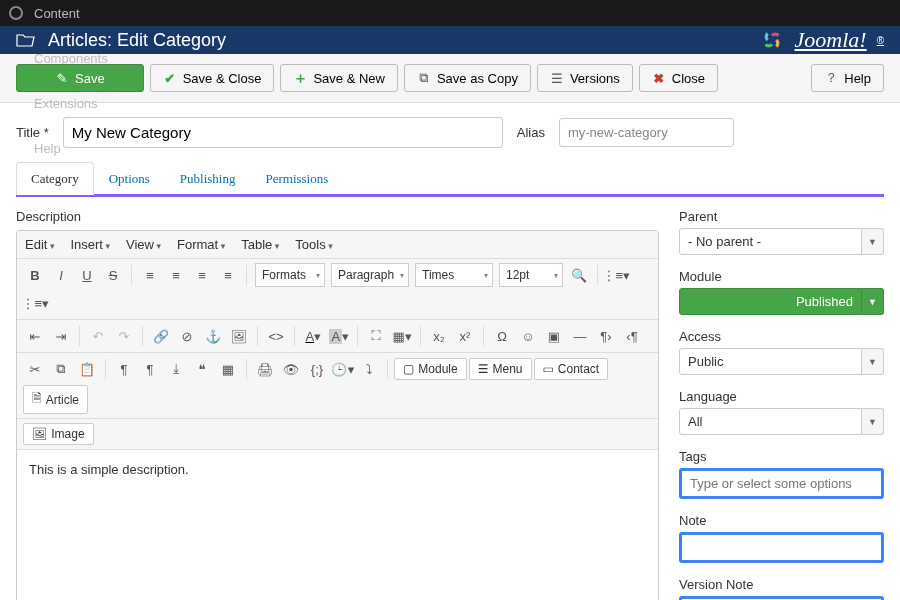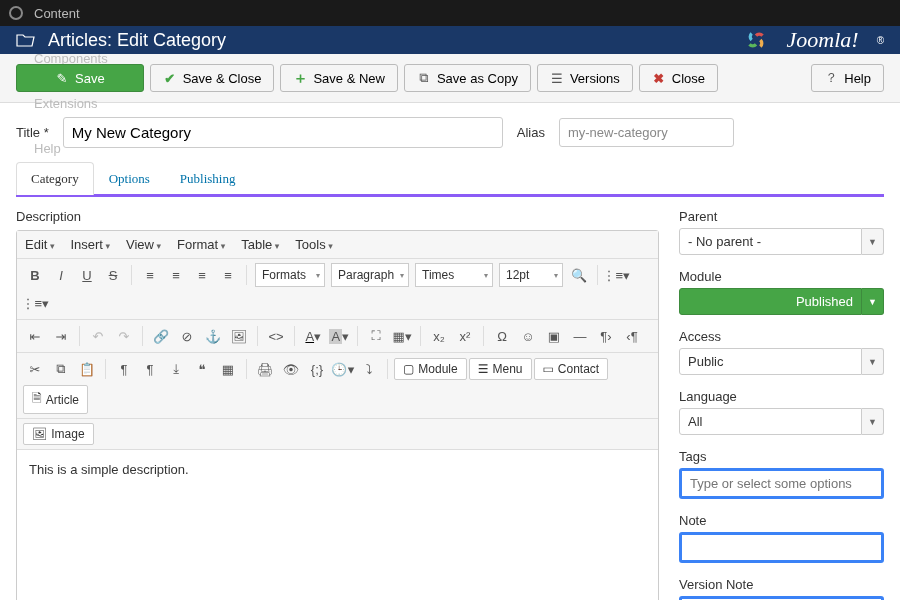--- a/index.html
+++ b/index.html
@@ -6,21 +6,21 @@
 body { font-family: Arial, Helvetica, sans-serif; font-size: 13px; color: #333; background: #fff; width: 900px; }
 .topbar { background: #1a1a1a; height: 26px; display: flex; align-items: center; padding: 0 8px; color: #ccc; font-size: 13px; }
 .topbar .joomla-logo { width: 16px; height: 16px; margin-right: 10px; color: #888; }
 .topmenu { display: flex; gap: 30px; flex-direction: column; }
 .topmenu span { color: #bbb; cursor: pointer; }
 .topbar-right { margin-left: auto; display: flex; align-items: center; gap: 10px; color: #ddd; }
 .topbar-right .ext { font-size: 11px; }
 .header { background: #1a3867; height: 28px; display: flex; align-items: center; padding: 0 16px; color: #fff; }
 .header .folder-icon { margin-right: 12px; }
 .header h1 { font-size: 18px; font-weight: normal; flex: 1; }
-.header .brand { display: flex; align-items: center; gap: 18px; }
+.header .brand { display: flex; align-items: center; gap: 10px; text-decoration: underline; }
 .header .brand-text { font-size: 22px; font-style: italic; font-family: Georgia, serif; }
 .toolbar { background: #f5f5f5; border-bottom: 1px solid #ddd; padding: 10px 16px; display: flex; gap: 6px; align-items: center; }
 .btn { display: inline-flex; align-items: center; gap: 6px; padding: 5px 12px; border: 1px solid #bbb; border-radius: 3px; background: #f5f5f5; cursor: pointer; font-size: 13px; height: 28px; }
 .btn.green { background: #46a546; border-color: #3d8b3d; color: #fff; padding: 5px 38px; }
 .btn .ico { width: 14px; height: 14px; display: inline-flex; align-items: center; justify-content: center; }
 .btn .ico.check { color: #46a546; font-weight: bold; }
 .btn .ico.plus { color: #46a546; font-weight: bold; font-size: 15px; }
 .btn .ico.copy { color: #555; }
 .btn .ico.stack { color: #555; }
 .btn .ico.close { color: #c43c35; font-weight: bold; }
@@ -141,20 +141,21 @@
     <label>Title *</label>
     <input class="title-in" value="My New Category" style="">
     <label>Alias</label>
     <input class="alias-in" value="my-new-category" style="">
   </div>
 
   <div class="tabs">
     <div class="tab active">Category</div>
     <div class="tab link">Options</div>
     <div class="tab link">Publishing</div>
+    <div class="tab link">Permissions</div>
   </div>
 
   <div class="content-row">
     <div class="left-col">
       <span class="desc-label">Description</span>
       <div class="editor">
         <div class="editor-menubar">
           <span class="caret">Edit</span>
           <span class="caret">Insert</span>
           <span class="caret">View</span>

